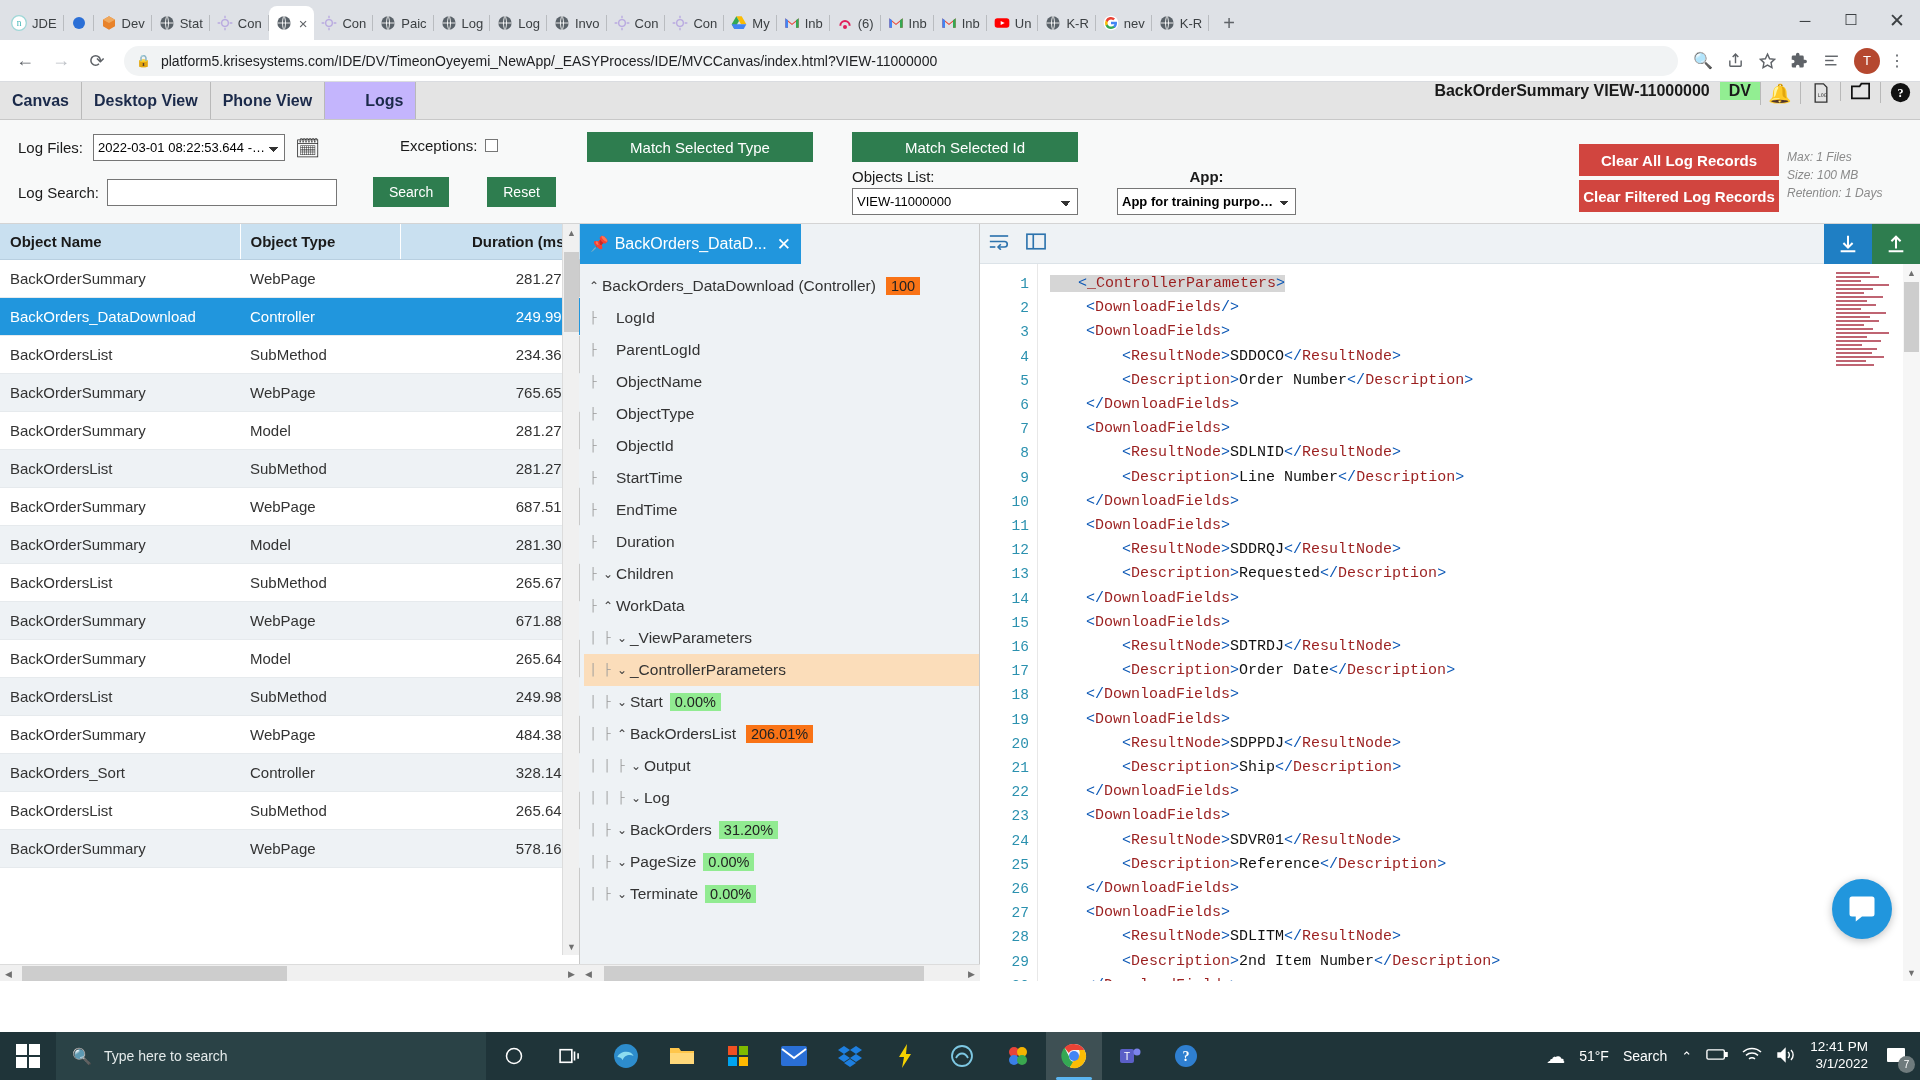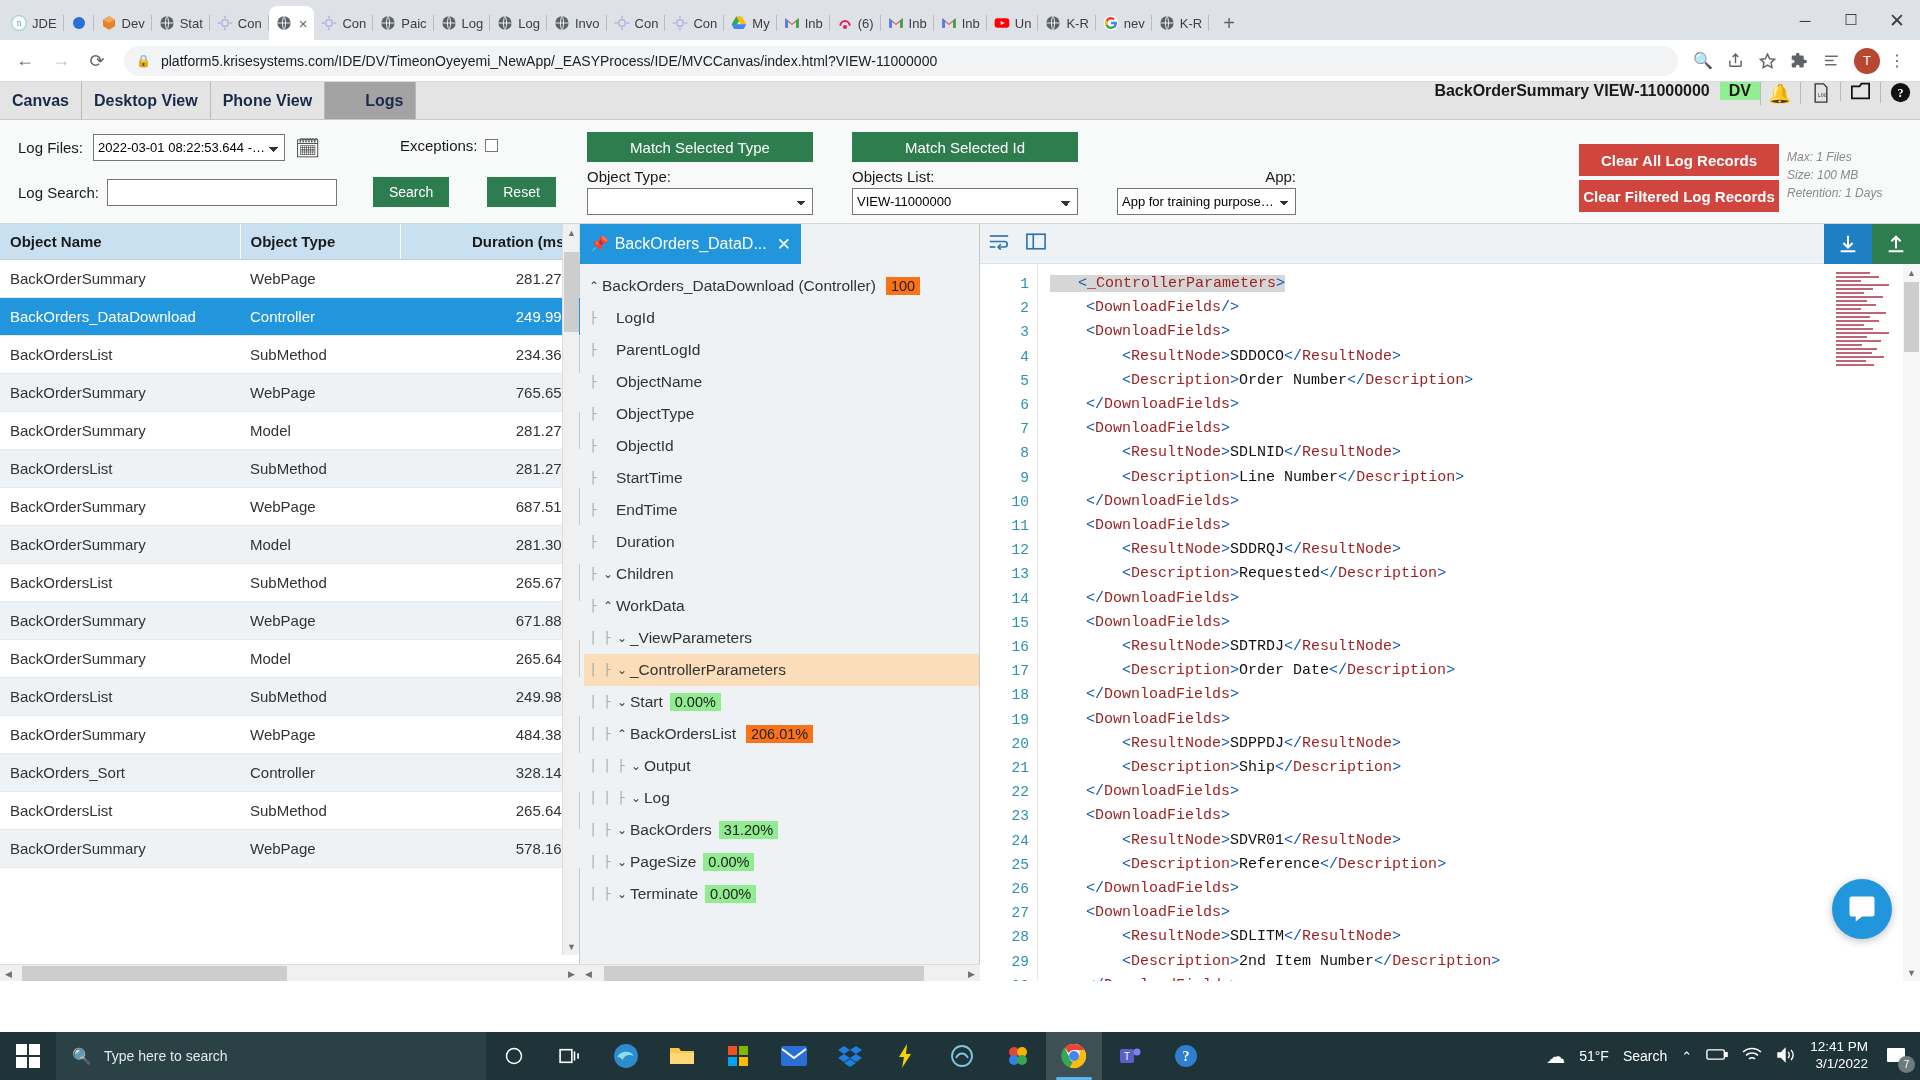--- a/index.html
+++ b/index.html
@@ -81,21 +81,21 @@
 
   
   .app-header {
     height: 38px; background: #e4e4e4; display: flex; align-items: stretch;
     border-bottom: 1px solid #c8c8c8; font-size: 16px;
   }
   .app-tab {
     display: flex; align-items: center; padding: 0 12px;
     border-right: 1px solid #b9b9b9; color: #1b2a4a; font-weight: 600;
   }
-  .app-tab.active { background: #a3a3a3; padding-left: 40px; }
+  .app-tab.active { background: #c4b5fd; padding-left: 40px; }
   .app-header-right {
     margin-left: auto; display: flex; align-items: flex-start;
   }
   .app-title {
     display:flex; align-items:center; padding: 0 10px;
     font-weight: bold; font-size: 16px; color: #1a1a1a;
   }
   .app-dv {
     display:flex; align-items:center; padding: 0 9px;
     background: #92ee92; font-weight: bold; font-size: 16px; color: #1a1a1a;
@@ -544,38 +544,32 @@
     <input class="txtinput" style="width: 230px;" value="">
     <div style="width:20px;"></div>
     <button class="btn-green">Search</button>
     <div style="width:22px;"></div>
     <button class="btn-green">Reset</button>
   </div>
 
   <div class="fb-row" style="left:587px; top:12px;">
     <button class="btn-green-lg" style="width:226px;">Match Selected Type</button>
   </div>
-  <div class="fb-row" style="left:587px; top:48px; flex-direction:column; align-items:flex-start;">
-    <span class="fb-label">Object Type:</span>
-    <div class="sel" style="width:226px;margin-top:3px;">
-      <span></span>
-    </div>
-  </div>
 
   <div class="fb-row" style="left:852px; top:12px;">
     <button class="btn-green-lg" style="width:226px;">Match Selected Id</button>
   </div>
   <div class="fb-row" style="left:852px; top:48px; flex-direction:column; align-items:flex-start;">
     <span class="fb-label">Objects List:</span>
     <div class="sel" style="width:226px;margin-top:3px;">
       <span>VIEW-11000000</span>
     </div>
   </div>
 
-  <div class="fb-row" style="left:1117px; top:48px; flex-direction:column; align-items:flex-end;">
+  <div class="fb-row" style="left:1117px; top:48px; flex-direction:column; align-items:center;font-weight:bold;">
     <span class="fb-label">App:</span>
     <div class="sel" style="width:179px;margin-top:3px;">
       <span style="overflow:hidden;text-overflow:ellipsis;white-space:nowrap;">App for training purposes (100</span>
     </div>
   </div>
 
   <div class="fb-row" style="left:1533px; top:24px; flex-direction:column; gap:4px;padding-left:46px;">
     <button class="btn-red">Clear All Log Records</button>
     <button class="btn-red">Clear Filtered Log Records</button>
   </div>

